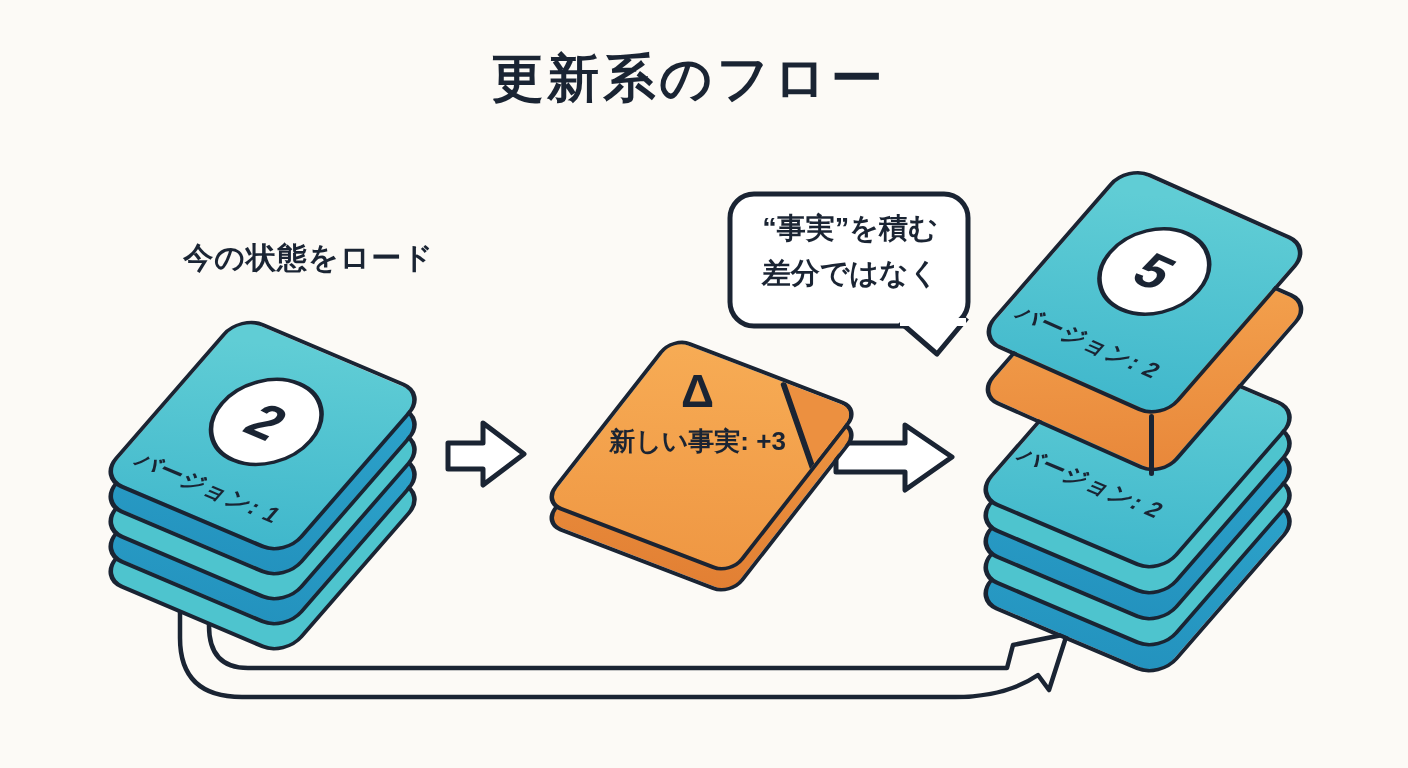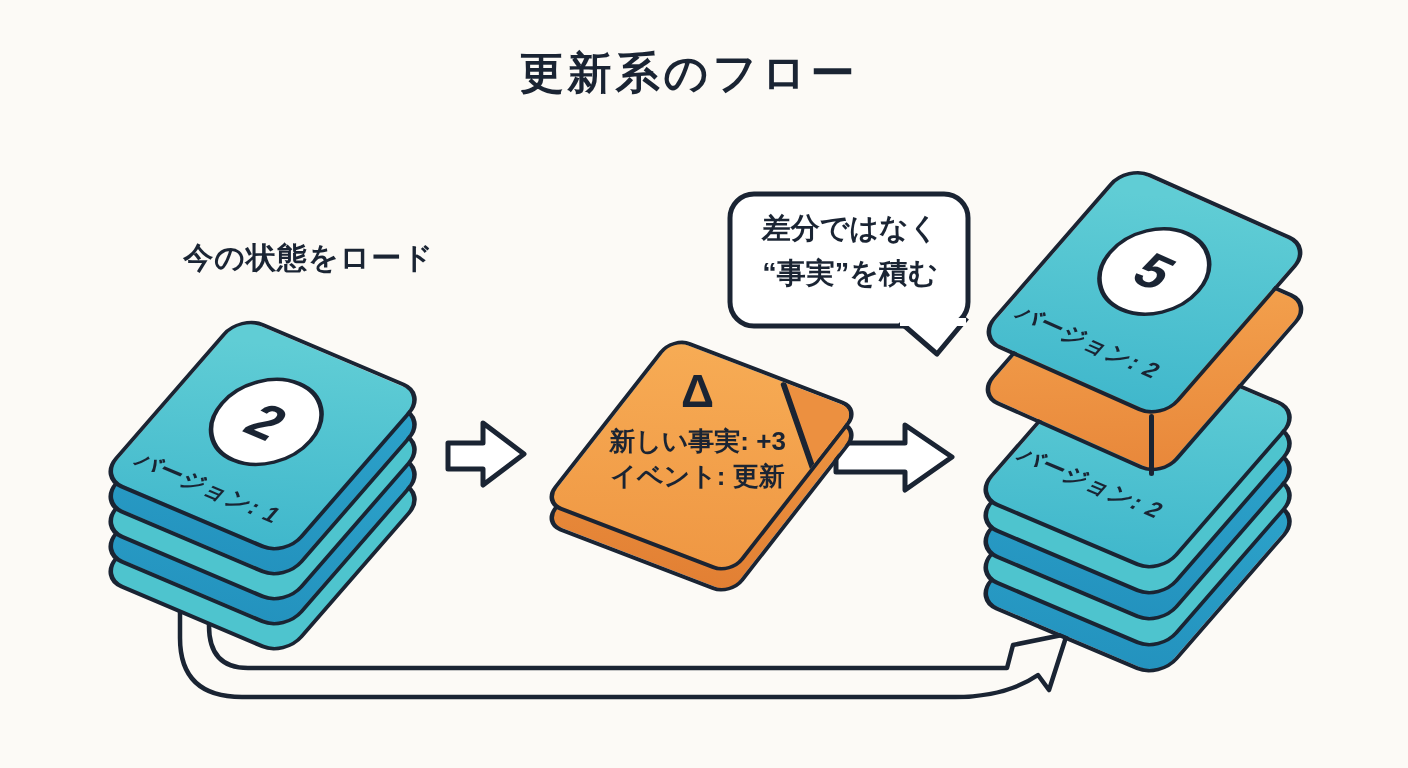--- a/index.html
+++ b/index.html
@@ -5,21 +5,21 @@
   :root{
     --background:#FCFAF6; --ink:#1A2433; --teal:#56C8D1; --tealMid:#4EC4CE;
     --blueDark:#2B9EC6; --orange:#F5A54F; --orangeDark:#EC9040; --paper:#FFFFFF;
   }
   *{margin:0;padding:0;box-sizing:border-box;}
   html,body{width:1408px;height:768px;overflow:hidden;}
   body{background:var(--background);font-family:"Liberation Sans","DejaVu Sans",sans-serif;color:var(--ink);}
   .canvas{position:relative;width:1408px;height:768px;background:var(--background);}
 
   .title{position:absolute;left:0;top:44px;width:1378px;text-align:center;
-         font-size:44px;font-weight:600;letter-spacing:4px;color:var(--ink);}
+         font-size:52px;font-weight:600;letter-spacing:4px;color:var(--ink);}
   .load-label{position:absolute;left:124px;top:238px;width:310px;text-align:right;
               font-size:30px;font-weight:600;letter-spacing:1px;}
 
   
   .layer{position:absolute;width:205px;height:208px;border:4.5px solid var(--ink);
          border-radius:26px;transform-origin:0 0;}
   .tilt-a{transform:rotate(23deg) skewX(-18deg);}
   .tilt-b{transform:rotate(24deg) skewX(-17deg);}
   .tilt-c{transform:rotate(21deg) skewX(-17deg);}
   .c-teal{background:linear-gradient(160deg,#60CDD5 10%,#41B8CC 95%);}
@@ -102,21 +102,20 @@
 
   <div>
     <div class="delta-side tilt-c"></div>
     <div class="delta-face tilt-c">
       <div class="fold"></div>
       <div class="fold-line"></div>
     </div>
     <div class="delta-text">
       <div class="delta-symbol">Δ</div>
       <div class="delta-line" style="margin-top:8px;">新しい事実: +3</div>
-      <div class="delta-line">イベント: 更新</div>
     </div>
   </div>
 
   <div>
     <div class="layer tilt-b" style="left:1127px;top:220px;height:222px;border-radius:24px;
          background:linear-gradient(150deg,#F7A953,#E8873A);"></div>
     <div class="edge-line"></div>
     <div class="layer tilt-b c-teal" style="left:1127px;top:163px;height:222px;">
       <div class="badge" style="top:34px;">
         <span>5</span>
@@ -124,20 +123,20 @@
       <div class="ver-label" style="top:160px;padding-right:20px;">バージョン: 2</div>
     </div>
   </div>
 
   <svg class="bubble-svg" width="260" height="190">
     <rect class="stroke-w" x="8" y="6" width="238" height="132" rx="24"></rect>
     <path d="M 178 134 L 215 166 L 245 130" fill="var(--paper)" stroke="var(--ink)" stroke-width="5" stroke-linejoin="round"></path>
     <rect x="178" y="130" width="66" height="8" fill="var(--paper)"></rect>
   </svg>
   <div class="bubble-text">
+    <div>“事実”を積む</div>
     <div>差分ではなく</div>
-    <div>“事実”を積む</div>
   </div>
 
   <div class="title">更新系のフロー</div>
   <div class="load-label">今の状態をロード</div>
 
 </div>
 
 </body></html>

